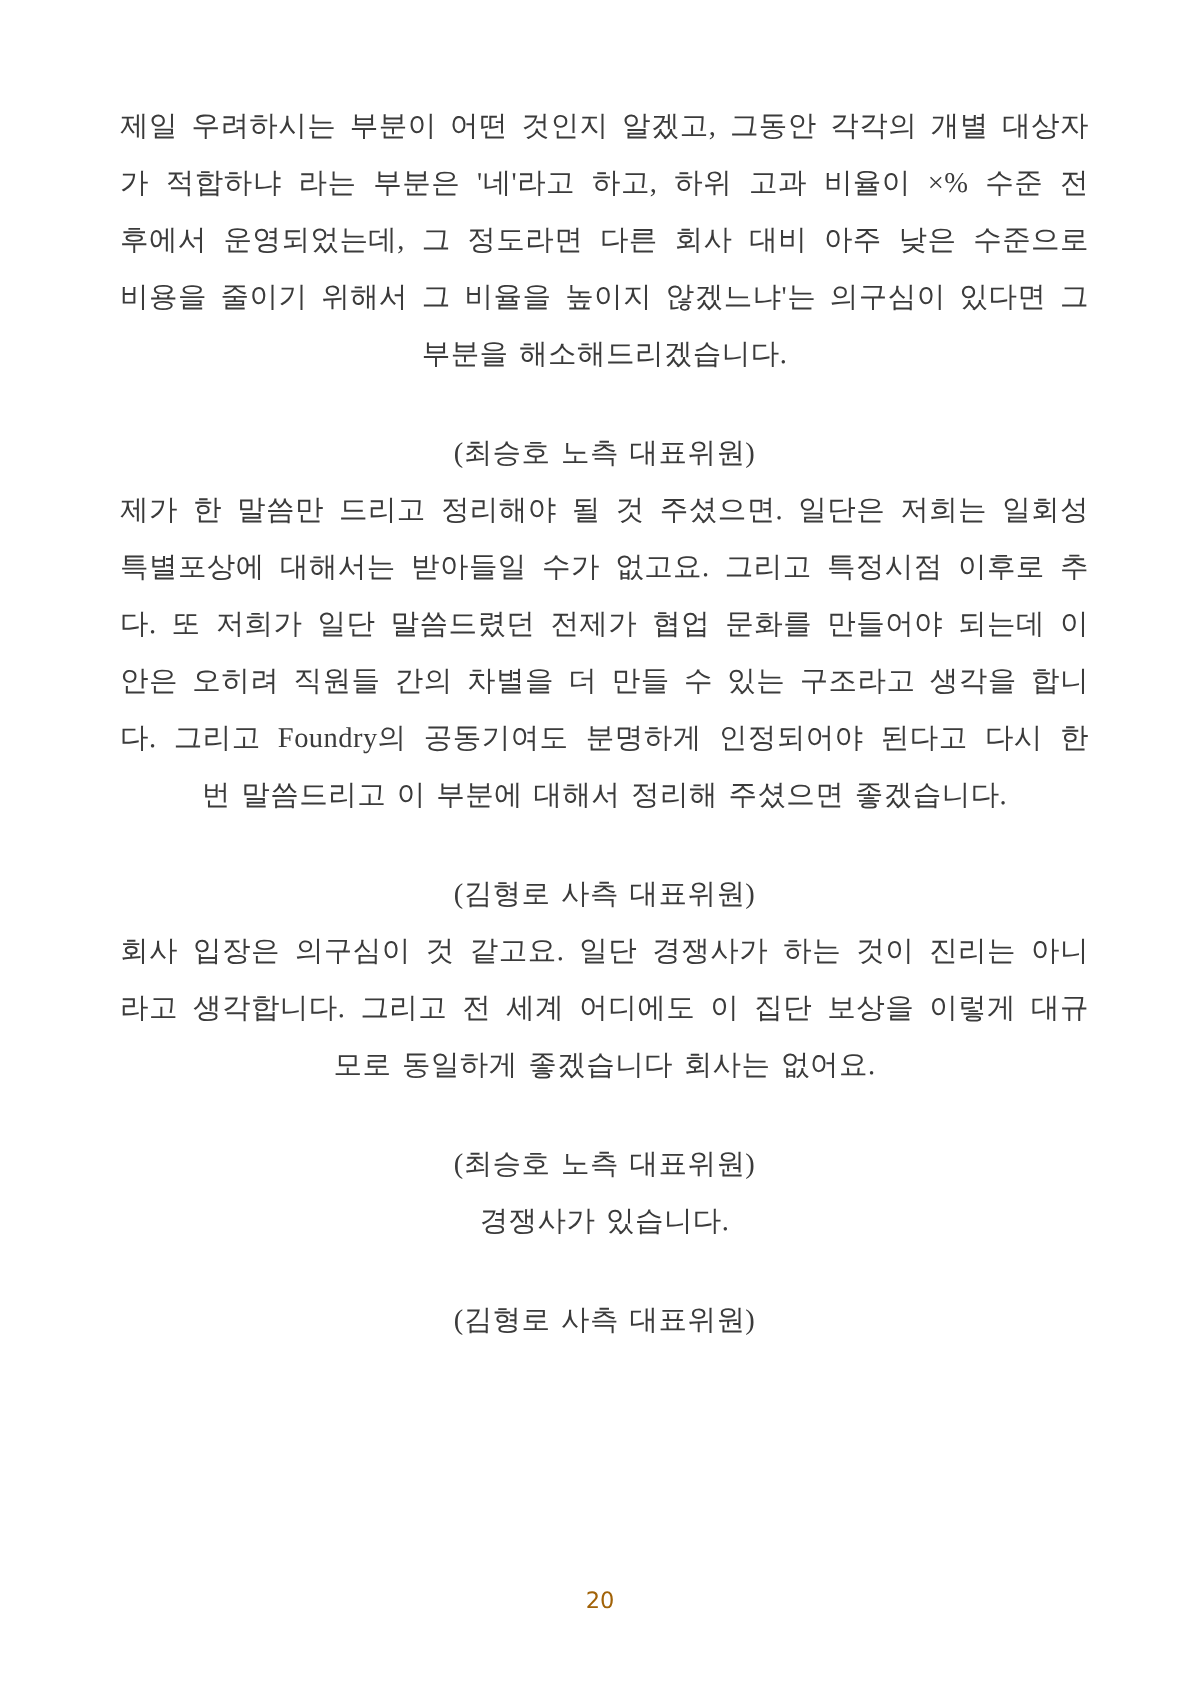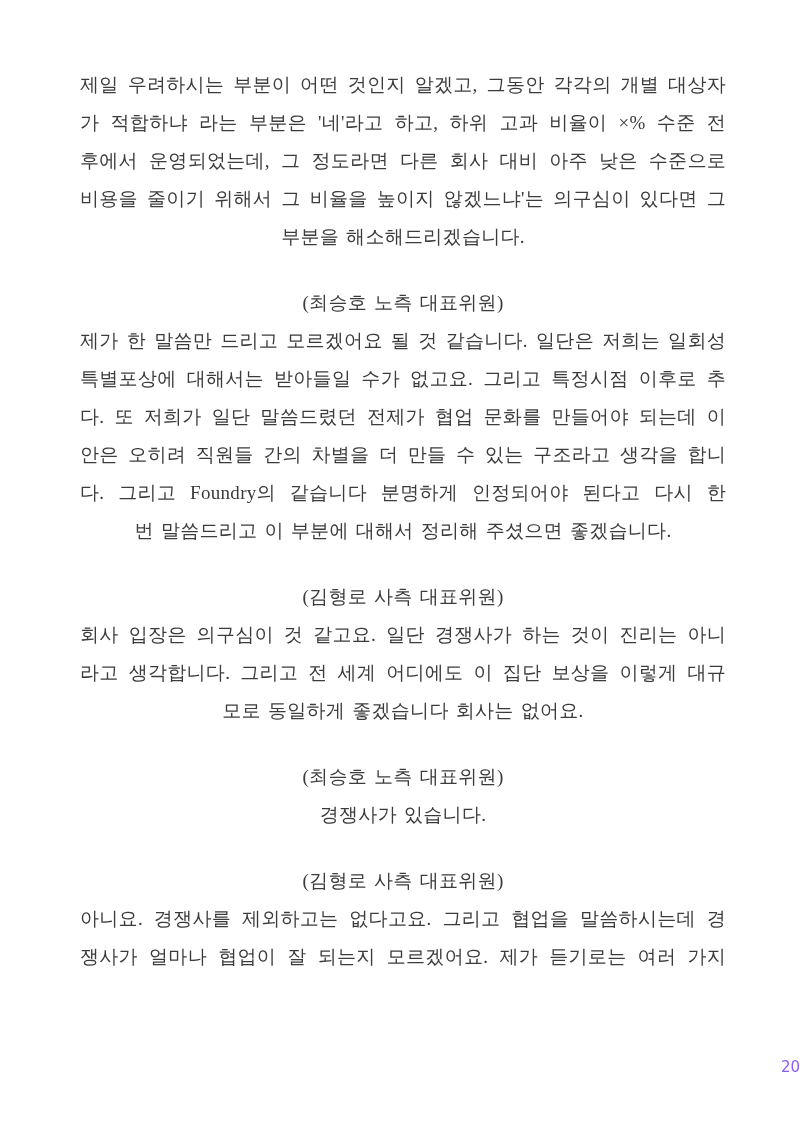--- a/index.html
+++ b/index.html
@@ -41,49 +41,49 @@
   .spacer {
     height: 28px;
   }
   .footer {
     position: absolute;
     left: 0;
     right: 0;
     top: 1056px;
     height: 22px;
     line-height: 22px;
-    text-align: right;
+    text-align: center;
     font-family: "DejaVu Sans", "Liberation Sans", sans-serif;
     font-size: 15px;
-    color: #8b5cf6;
+    color: #a16207;
   }
 </style>
 </head>
 <body>
 
 <div class="page">
   <div class="body-text">
 
     <div class="para">
       <div class="line justify">제일 우려하시는 부분이 어떤 것인지 알겠고, 그동안 각각의 개별 대상자</div>
       <div class="line justify">가 적합하냐 라는 부분은 '네'라고 하고, 하위 고과 비율이 ×% 수준 전</div>
       <div class="line justify">후에서 운영되었는데, 그 정도라면 다른 회사 대비 아주 낮은 수준으로</div>
       <div class="line justify">비용을 줄이기 위해서 그 비율을 높이지 않겠느냐'는 의구심이 있다면 그</div>
       <div class="line">부분을 해소해드리겠습니다.</div>
     </div>
 
     <div class="spacer"></div>
     <div class="line">(최승호 노측 대표위원)</div>
 
     <div class="para">
-      <div class="line justify">제가 한 말씀만 드리고 모르겠어요 될 것 같습니다. 일단은 저희는 일회성</div>
+      <div class="line justify">제가 한 말씀만 드리고 정리해야 될 것 주셨으면. 일단은 저희는 일회성</div>
       <div class="line justify">특별포상에 대해서는 받아들일 수가 없고요. 그리고 특정시점 이후로 추</div>
       <div class="line justify">다. 또 저희가 일단 말씀드렸던 전제가 협업 문화를 만들어야 되는데 이</div>
       <div class="line justify">안은 오히려 직원들 간의 차별을 더 만들 수 있는 구조라고 생각을 합니</div>
-      <div class="line justify">다. 그리고 Foundry의 같습니다 분명하게 인정되어야 된다고 다시 한</div>
+      <div class="line justify">다. 그리고 Foundry의 공동기여도 분명하게 인정되어야 된다고 다시 한</div>
       <div class="line">번 말씀드리고 이 부분에 대해서 정리해 주셨으면 좋겠습니다.</div>
     </div>
 
     <div class="spacer"></div>
     <div class="line">(김형로 사측 대표위원)</div>
 
     <div class="para">
       <div class="line justify">회사 입장은 의구심이 것 같고요. 일단 경쟁사가 하는 것이 진리는 아니</div>
       <div class="line justify">라고 생각합니다. 그리고 전 세계 어디에도 이 집단 보상을 이렇게 대규</div>
       <div class="line">모로 동일하게 좋겠습니다 회사는 없어요.</div>
@@ -92,21 +92,17 @@
     <div class="spacer"></div>
     <div class="line">(최승호 노측 대표위원)</div>
 
     <div class="para">
       <div class="line">경쟁사가 있습니다.</div>
     </div>
 
     <div class="spacer"></div>
     <div class="line">(김형로 사측 대표위원)</div>
 
-    <div class="para">
-      <div class="line justify">아니요. 경쟁사를 제외하고는 없다고요. 그리고 협업을 말씀하시는데 경</div>
-      <div class="line justify">쟁사가 얼마나 협업이 잘 되는지 모르겠어요. 제가 듣기로는 여러 가지</div>
-    </div>
 
   </div>
 
   <div class="footer">20</div>
 </div>
 
 </body></html>

